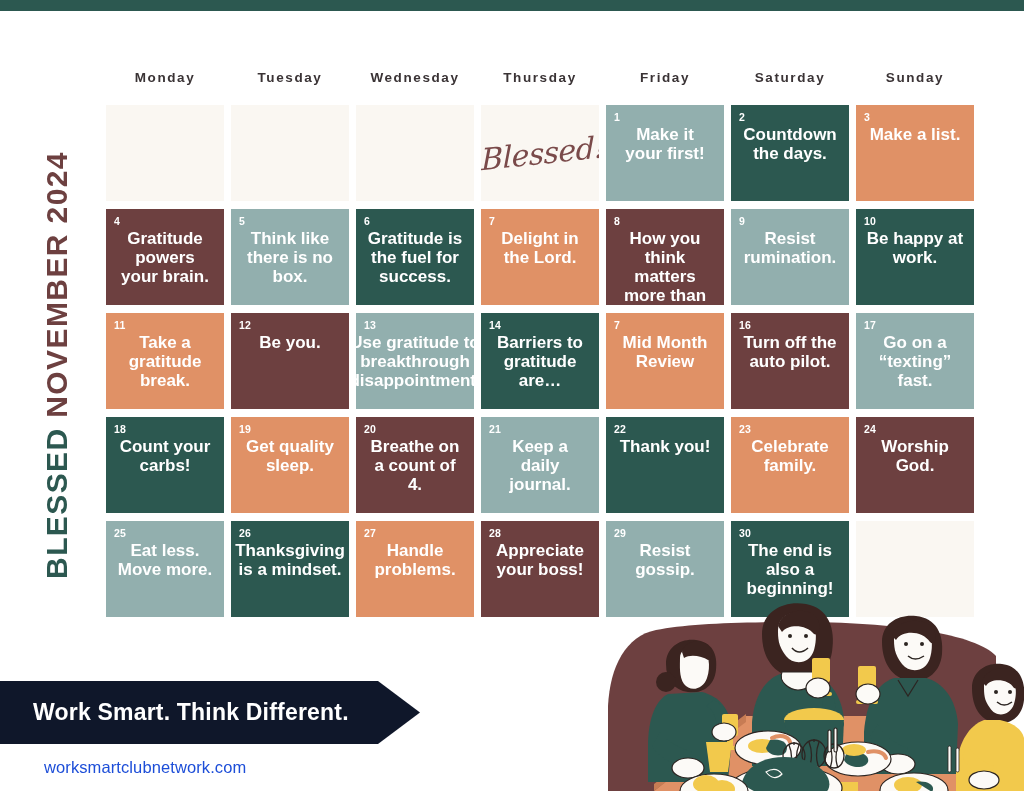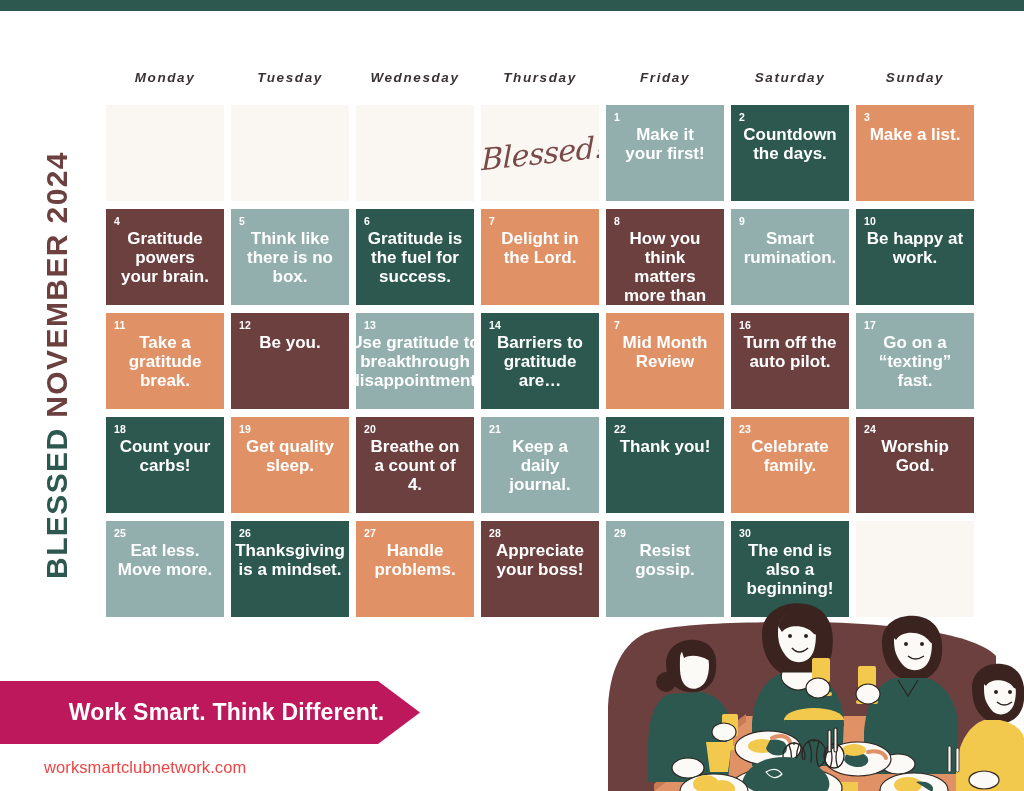--- a/index.html
+++ b/index.html
@@ -36,21 +36,20 @@
   .month-title .nov { color: #6D4040; }
 
   
   .weekday-row {
     position: absolute;
     left: 106px; top: 68px;
     width: 868px; height: 26px;
     display: grid;
     grid-template-columns: repeat(7, 1fr);
     column-gap: 7px;
-    font-style: italic;
   }
   .weekday {
     text-align: center;
     font-size: 13.5px;
     font-weight: 700;
     letter-spacing: 1.6px;
     color: #3A3335;
     line-height: 20px;
   }
 
@@ -126,39 +125,38 @@
   .illustration svg { display:block; }
 
   
   .banner-wrap {
     position: absolute;
     left: 0; top: 681px;
     width: 420px; height: 63px;
   }
   .banner {
     width: 100%; height: 100%;
-    background: #be185d;
+    background: #0f172a;
     clip-path: polygon(0 0, 378px 0, 420px 50%, 378px 100%, 0 100%);
     display: flex;
     align-items: center;
-    justify-content: center;
   }
   .banner-text {
     color: #FFFFFF;
     font-size: 23px;
     font-weight: 700;
     letter-spacing: 0.2px;
     margin-left: 33px;
   }
   .site-url {
     position: absolute;
     left: 44px; top: 758px;
     font-size: 16.5px;
     font-weight: 400;
-    color: #ef4444;
+    color: #1d4ed8;
     letter-spacing: 0.1px;
   }
 </style>
 </head>
 <body>
 
 <div id="root">
 
   <div class="top-bar"></div>
 
@@ -212,21 +210,21 @@
       <div class="cell c-orange">
         <div class="daynum">7</div>
         <div class="text">Delight in the Lord.</div>
       </div>
       <div class="cell c-maroon">
         <div class="daynum">8</div>
         <div class="text">How you think matters more than what happens.</div>
       </div>
       <div class="cell c-teal">
         <div class="daynum">9</div>
-        <div class="text">Smart rumination.</div>
+        <div class="text">Resist rumination.</div>
       </div>
       <div class="cell c-green">
         <div class="daynum">10</div>
         <div class="text">Be happy at work.</div>
       </div>
       <div class="cell c-orange">
         <div class="daynum">11</div>
         <div class="text">Take a gratitude break.</div>
       </div>
       <div class="cell c-maroon">

